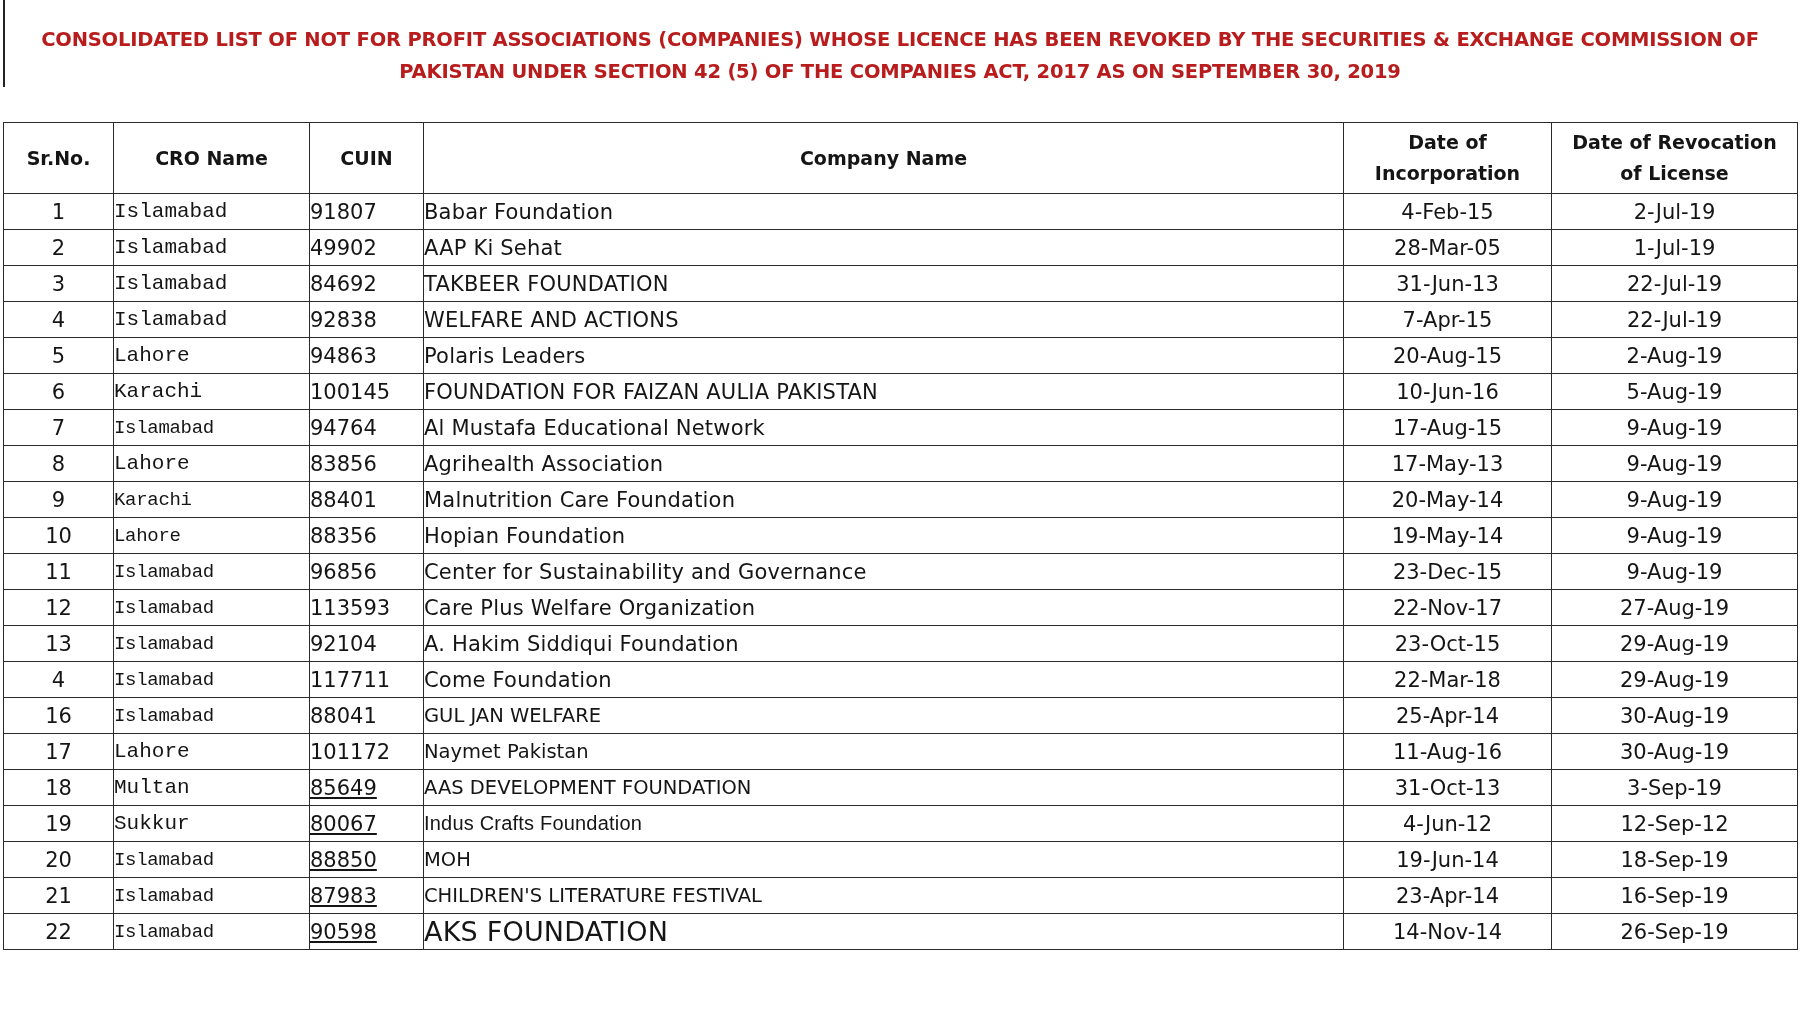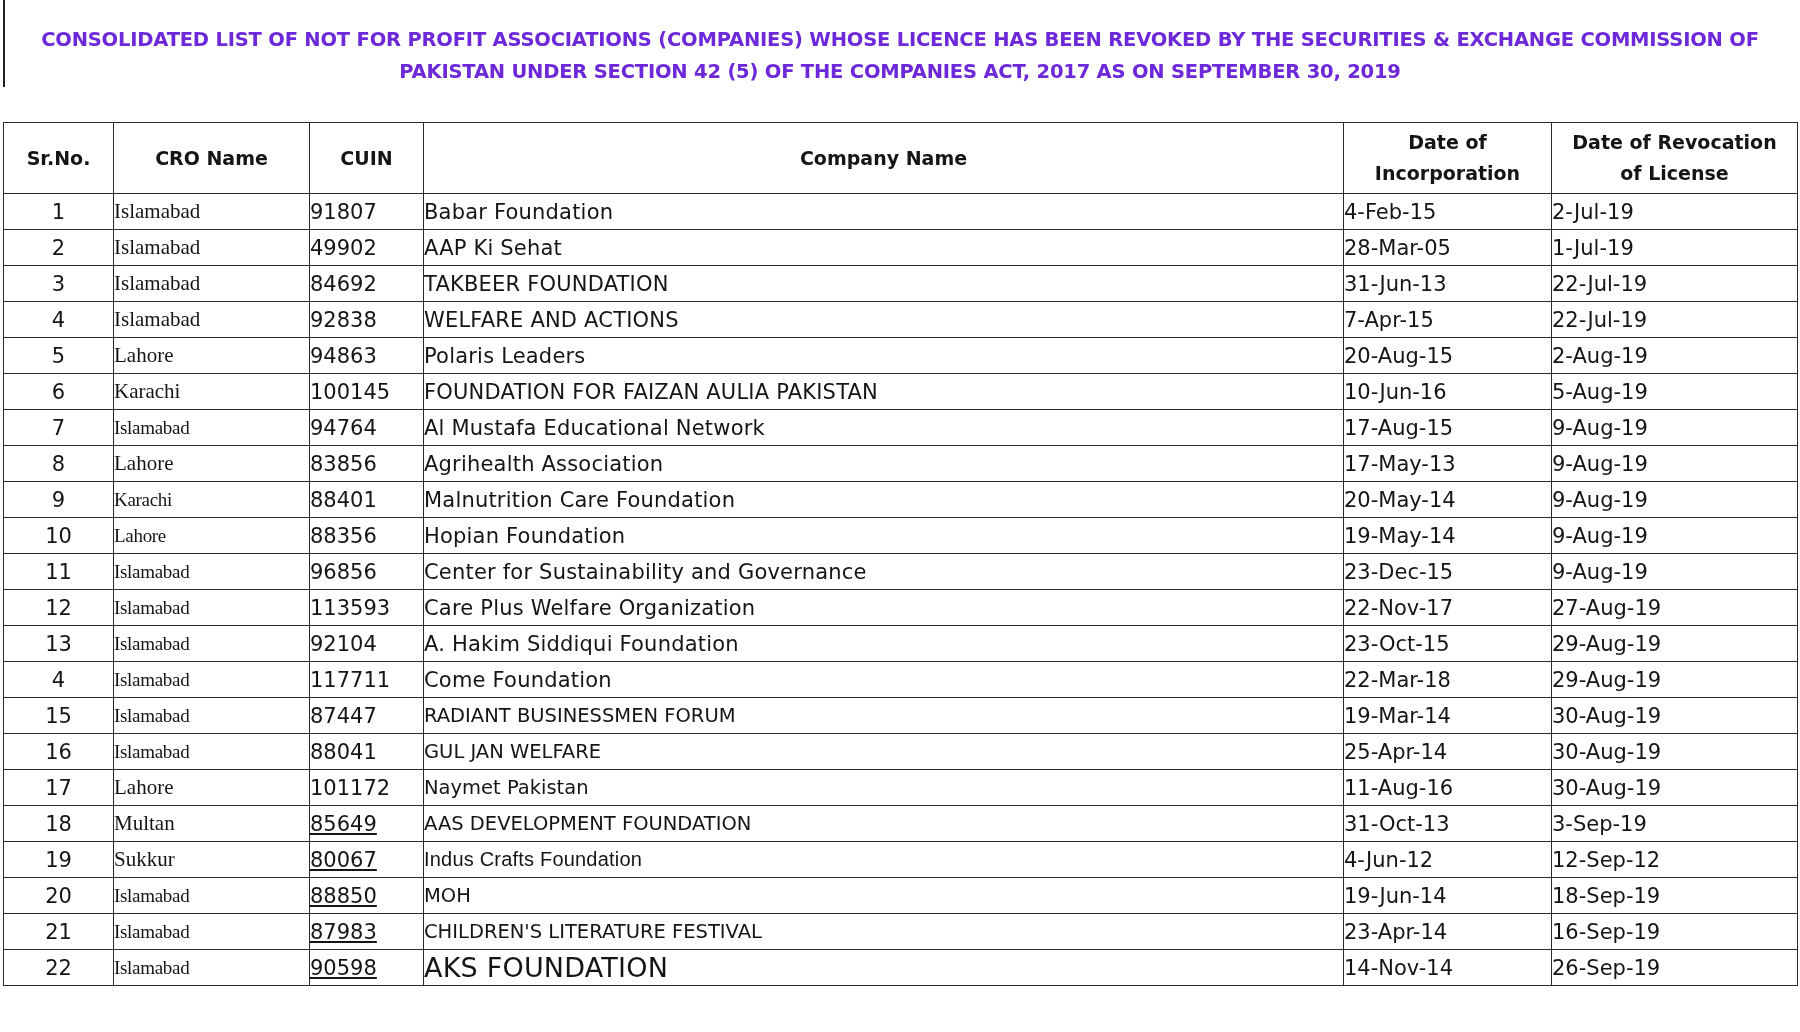--- a/index.html
+++ b/index.html
@@ -1,33 +1,33 @@
 <!DOCTYPE html>
 <html><head>
 <meta charset="utf-8">
 <style>
   html, body { margin: 0; padding: 0; background: #ffffff; }
   body { width: 1800px; height: 1032px; position: relative; overflow: hidden; font-family: "Liberation Sans", "DejaVu Sans", sans-serif; color: #111; }
   .left-rule { position: absolute; left: 3px; top: 0; width: 2px; height: 87px; background: #222; }
-  .title { position: absolute; left: 20px; right: 20px; top: 24px; text-align: center; font-family: "DejaVu Sans", sans-serif; font-weight: bold; font-size: 19.5px; line-height: 32px; letter-spacing: -0.2px; color: #6d28d9; }
+  .title { position: absolute; left: 20px; right: 20px; top: 24px; text-align: center; font-family: "DejaVu Sans", sans-serif; font-weight: bold; font-size: 19.5px; line-height: 32px; letter-spacing: -0.2px; color: #b91c1c; }
   .title div { white-space: nowrap; }
   table.list { position: absolute; left: 3px; top: 122px; width: 1794px; border-collapse: collapse; table-layout: fixed; }
   table.list th, table.list td { border: 1.6px solid #2a2a2a; padding: 0; overflow: hidden; white-space: nowrap; }
   table.list th { height: 70px; font-family: "DejaVu Sans", sans-serif; font-weight: bold; font-size: 19px; line-height: 31px; text-align: center; color: #151515; }
   table.list td { height: 35px; font-size: 21px; color: #151515; }
   td.c-sr { text-align: center; font-family: "DejaVu Sans", sans-serif; font-size: 20px; }
-  td.c-cro { padding-left: 12px; font-family: Liberation Serif, serif; font-size: 21px; }
+  td.c-cro { padding-left: 12px; font-family: Liberation Mono, monospace; font-size: 21px; }
   td.c-cro.narrow { font-size: 19px; letter-spacing: -0.3px; }
   td.c-cuin { padding-left: 12px; font-family: "DejaVu Sans", sans-serif; font-size: 20px; }
   td.c-cuin.link span { text-decoration: underline; }
   td.c-name { padding-left: 13px; font-family: "DejaVu Sans", sans-serif; font-size: 23px; letter-spacing: 0.2px; }
   td.c-name.small { font-size: 19.5px; letter-spacing: 0; }
   td.c-name.serif { font-family: Liberation Sans, sans-serif; font-size: 20px; }
   td.c-name.large { font-size: 27px; }
-  td.c-date { font-family: "DejaVu Sans", sans-serif; font-size: 20px; margin-top: 7px; }
+  td.c-date { text-align: center; font-family: "DejaVu Sans", sans-serif; font-size: 20px; margin-top: 7px; }
 </style>
 </head>
 <body>
 
 <div class="left-rule"></div>
 
 <div class="title">
   <div>CONSOLIDATED LIST OF NOT FOR PROFIT ASSOCIATIONS (COMPANIES) WHOSE LICENCE HAS BEEN REVOKED BY THE SECURITIES &amp; EXCHANGE COMMISSION OF</div>
   <div>PAKISTAN UNDER SECTION 42 (5) OF THE COMPANIES ACT, 2017 AS ON SEPTEMBER 30, 2019</div>
 </div>
@@ -164,28 +164,20 @@
       </tr>
       <tr>
         <td class="c-sr"><span>4</span></td>
         <td class="c-cro narrow"><span>Islamabad</span></td>
         <td class="c-cuin"><span>117711</span></td>
         <td class="c-name"><span>Come Foundation</span></td>
         <td class="c-date"><span>22-Mar-18</span></td>
         <td class="c-date"><span>29-Aug-19</span></td>
       </tr>
       <tr>
-        <td class="c-sr"><span>15</span></td>
-        <td class="c-cro narrow"><span>Islamabad</span></td>
-        <td class="c-cuin"><span>87447</span></td>
-        <td class="c-name small"><span>RADIANT BUSINESSMEN FORUM</span></td>
-        <td class="c-date"><span>19-Mar-14</span></td>
-        <td class="c-date"><span>30-Aug-19</span></td>
-      </tr>
-      <tr>
         <td class="c-sr"><span>16</span></td>
         <td class="c-cro narrow"><span>Islamabad</span></td>
         <td class="c-cuin"><span>88041</span></td>
         <td class="c-name small"><span>GUL JAN WELFARE</span></td>
         <td class="c-date"><span>25-Apr-14</span></td>
         <td class="c-date"><span>30-Aug-19</span></td>
       </tr>
       <tr>
         <td class="c-sr"><span>17</span></td>
         <td class="c-cro"><span>Lahore</span></td>

